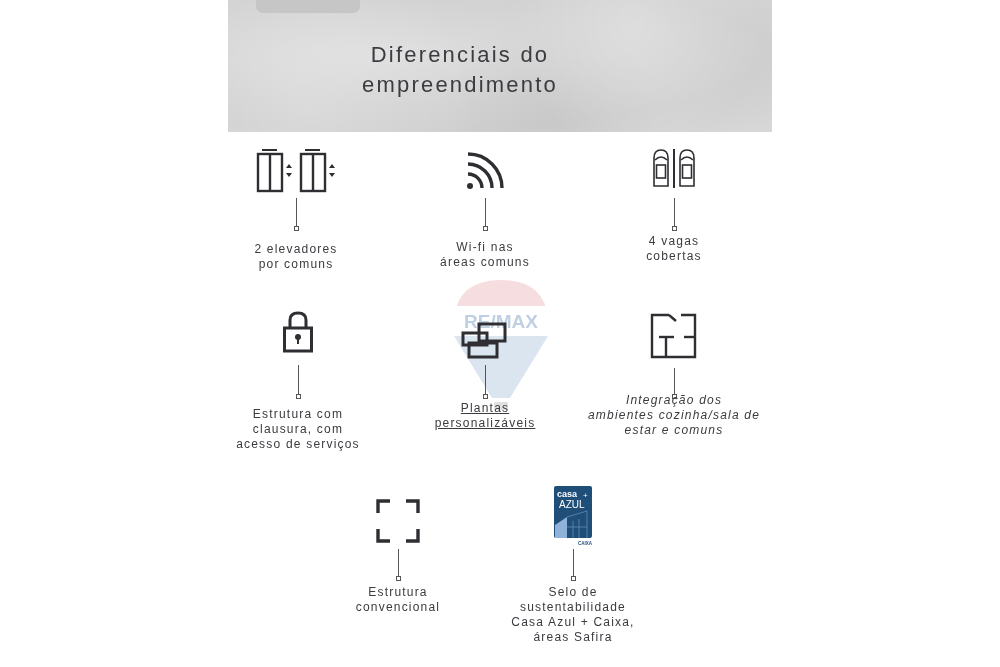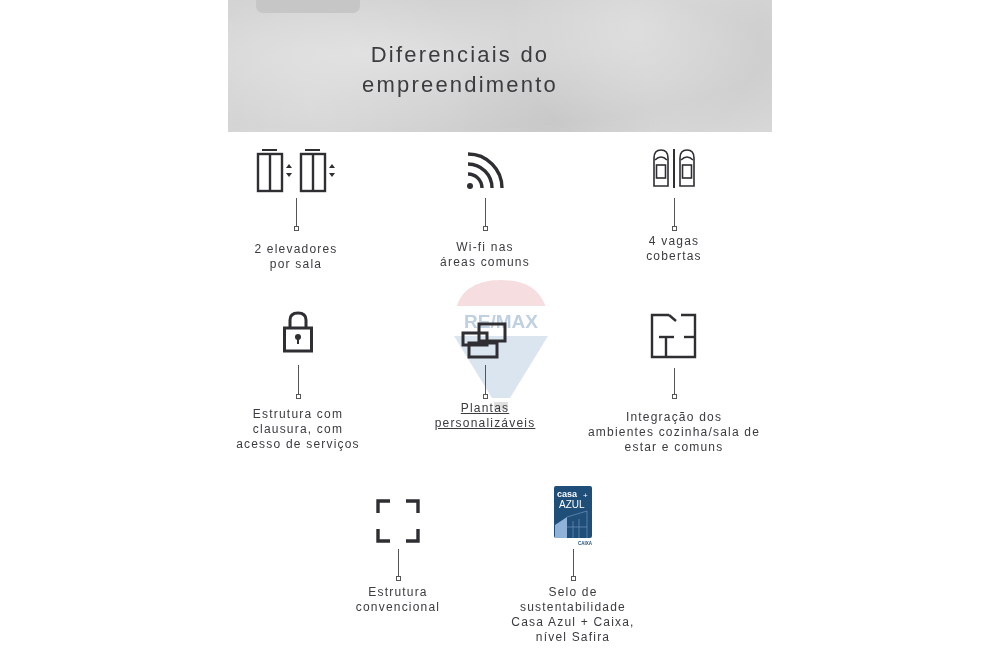--- a/index.html
+++ b/index.html
@@ -75,21 +75,21 @@
             <rect x="49" y="1" width="15" height="2"></rect>
           <path d="M30 20 l3 -4 l3 4z M30 25 l3 4 l3 -4z"></path>
           <path d="M73 20 l3 -4 l3 4z M73 25 l3 4 l3 -4z"></path>
         </g>
       </svg>
     </div>
     <div class="stem" style="top:50px; height:29px;"></div>
     <div class="dot" style="top:78px;"></div>
     <div class="label" style="top:94px;">
       <div>2 elevadores</div>
-      <div>por sala</div>
+      <div>por comuns</div>
     </div>
   </div>
 
   <div class="item" style="left:167px; top:148px;">
     <div class="icon" style="top:2px;">
       <svg width="40" height="42" viewBox="0 0 40 42">
         <g fill="none" stroke="#2e2e33" stroke-width="3.4" stroke-linecap="butt">
           <path d="M3 4 A34 34 0 0 1 37 38"></path>
           <path d="M3 14 A24 24 0 0 1 27 38"></path>
           <path d="M3 24 A14 14 0 0 1 17 38"></path>
@@ -170,21 +170,21 @@
           <path d="M20 3 L3 3 L3 45 L46 45 L46 3 L32 3"></path>
           <line x1="20" y1="3" x2="27" y2="9"></line>
           <line x1="10" y1="25" x2="25" y2="25"></line>
           <line x1="17" y1="25" x2="17" y2="45"></line>
           <line x1="35" y1="25" x2="46" y2="25"></line>
         </g>
       </svg>
     </div>
     <div class="stem" style="top:58px; height:27px;"></div>
     <div class="dot" style="top:84px;"></div>
-    <div class="label" style="top:100px;">
+    <div class="label" style="top:83px;font-style:italic;">
       <div>Integração dos</div>
       <div>ambientes cozinha/sala de</div>
       <div>estar e comuns</div>
     </div>
   </div>
 
   <div class="item" style="left:80px; top:495px;">
     <div class="icon" style="top:4px;">
       <svg width="44" height="44" viewBox="0 0 44 44">
         <g fill="none" stroke="#2e2e33" stroke-width="3.4">
@@ -221,17 +221,17 @@
         <rect x="24" y="55" width="14" height="5" fill="#ffffff"></rect>
         <text x="25" y="60" font-size="4.5" font-weight="bold" fill="#1f4e79" font-family="Liberation Sans, sans-serif">CAIXA</text>
       </svg>
     </div>
     <div class="stem" style="top:64px; height:28px;"></div>
     <div class="dot" style="top:91px;"></div>
     <div class="label" style="top:100px;">
       <div>Selo de</div>
       <div>sustentabilidade</div>
       <div>Casa Azul + Caixa,</div>
-      <div>nível Safira</div>
+      <div>áreas Safira</div>
     </div>
   </div>
 
 </div>
 
 </body></html>

